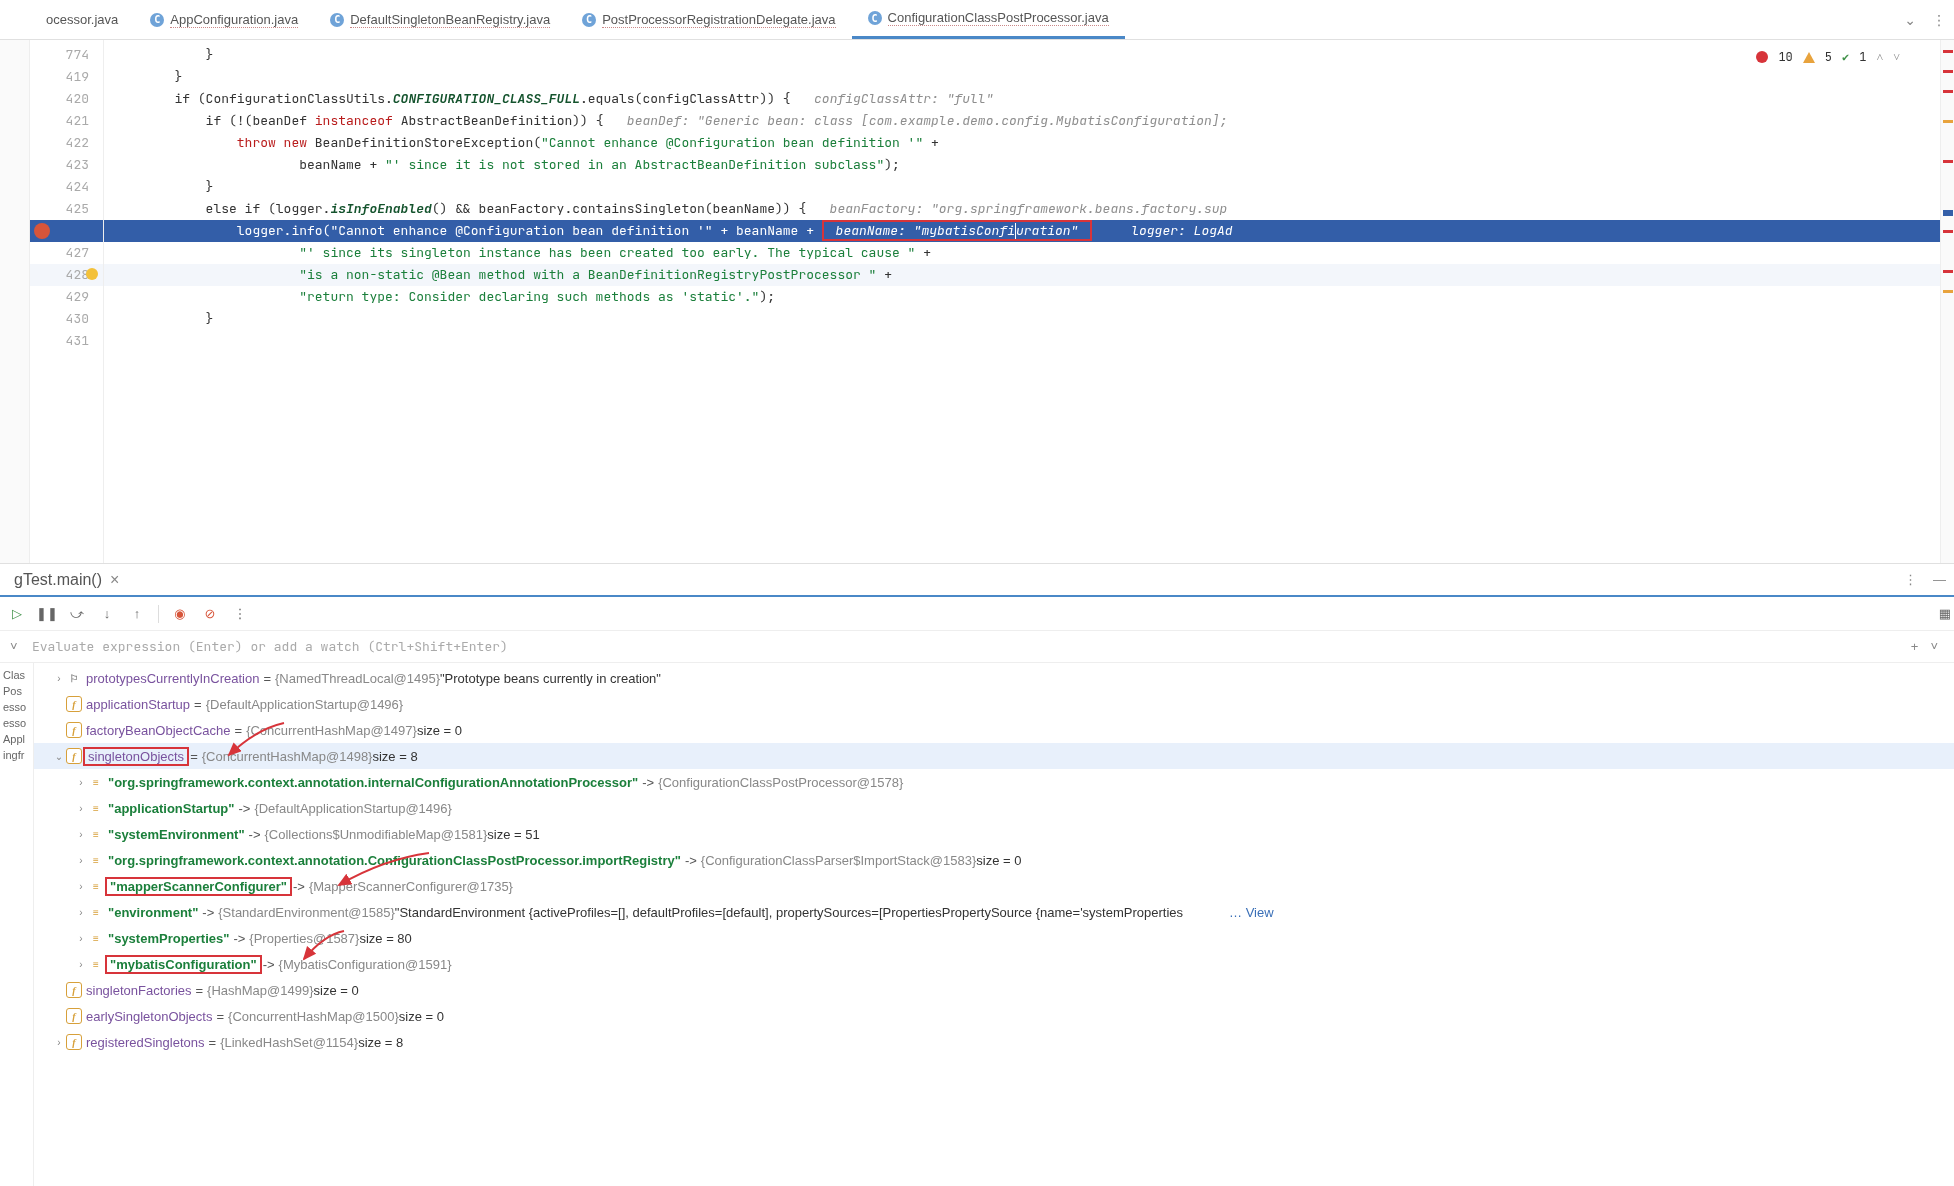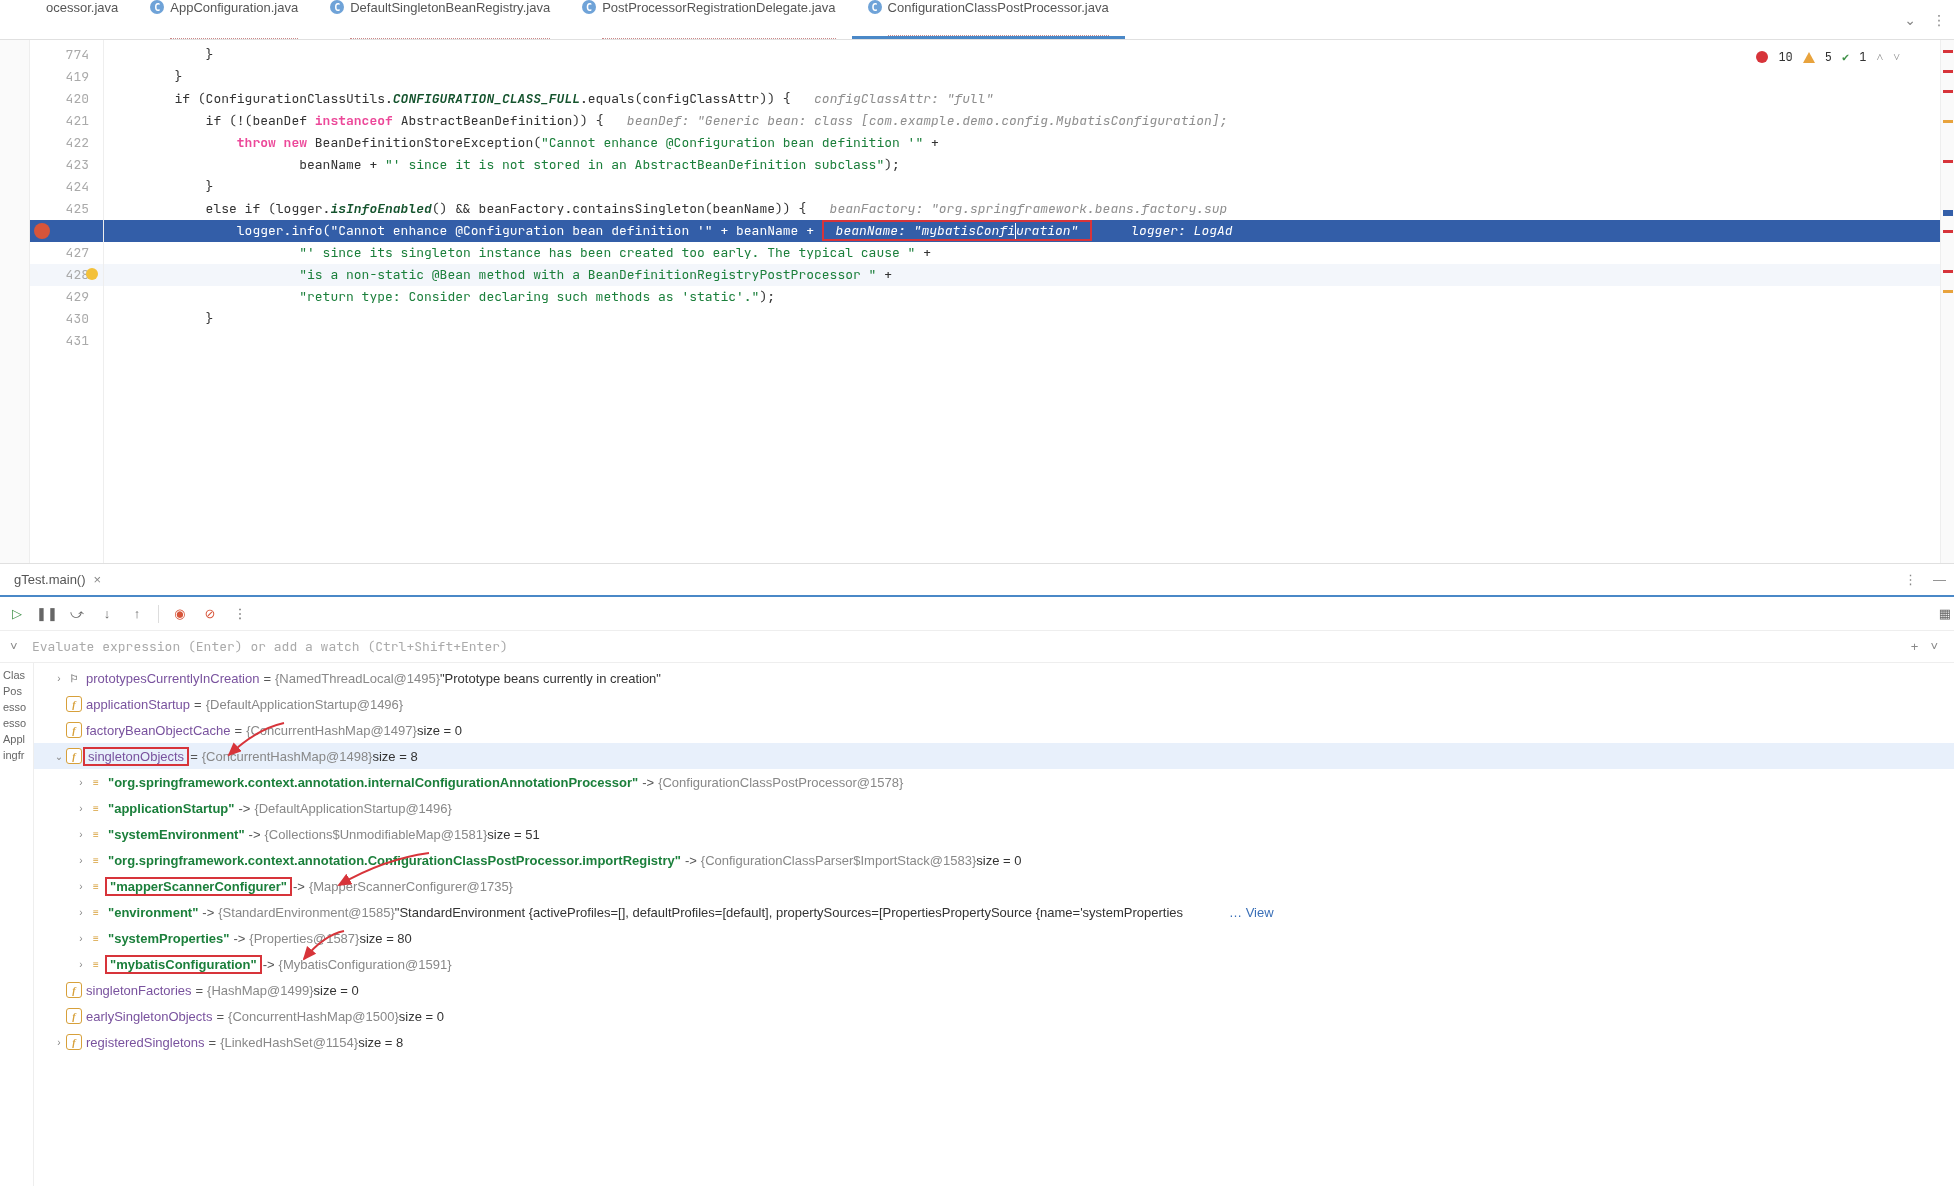--- a/index.html
+++ b/index.html
@@ -1,58 +1,58 @@
 <!DOCTYPE html>
 <html><head>
 <meta charset="utf-8">
 <style>
 * { margin:0; padding:0; box-sizing:border-box; }
 body { font-family:-apple-system,BlinkMacSystemFont,"Segoe UI",sans-serif; font-size:13px; background:#fff; color:#333; overflow:hidden; }
 .root { display:flex; flex-direction:column; height:100vh; width:100vw; }
 
 
 .tabs { display:flex; align-items:center; height:40px; border-bottom:1px solid #e0e0e0; padding-left:30px; gap:0; flex-shrink:0; }
-.tab { display:flex; gap:6px; padding:0 16px; height:100%; cursor:pointer; color:#555; white-space:nowrap; }
+.tab { display:flex; align-items:center; gap:6px; padding:0 16px; height:100%; cursor:pointer; color:#555; white-space:nowrap; }
 .tab.active { border-bottom:3px solid #4a88c7; }
 .tab .cicon { width:14px; height:14px; border-radius:50%; background:#6fa3d8; color:#fff; display:flex; align-items:center; justify-content:center; font-size:10px; font-weight:bold; font-family:monospace; }
 .tab-label { border-bottom:1px dotted #c88; }
 .tabs-spacer { flex:1; }
 .tab-ctrl { padding:0 8px; color:#888; cursor:pointer; font-size:14px; }
 
 
 .editor-wrap { display:flex; flex:1; min-height:0; position:relative; }
 .left-tool { width:30px; background:#fafafa; border-right:1px solid #eee; }
 .gutter { width:74px; background:#fff; text-align:right; color:#aaa; font-family:"JetBrains Mono",Consolas,monospace; font-size:13px; padding-top:4px; border-right:1px solid #eee; user-select:none; }
 .gutter-line { height:22px; line-height:22px; padding-right:14px; position:relative; }
 .gutter-line.hl { background:#f3f6fb; }
 .gutter-line .bp { position:absolute; left:4px; top:3px; width:16px; height:16px; border-radius:50%; background:#d7553a; }
 .gutter-line .bulb { position:absolute; left:56px; top:4px; width:12px; height:12px; border-radius:50%; background:#f3c13a; }
 .code { flex:1; font-family:"JetBrains Mono",Consolas,monospace; font-size:13px; line-height:22px; padding-top:4px; overflow:hidden; position:relative; }
 .code-line { height:22px; white-space:pre; padding-left:8px; }
 .code-line.cur { background:#335ea8; color:#fff; }
 .code-line.cur .s,.code-line.cur .k,.code-line.cur .m,.code-line.cur .c,.code-line.cur .h { color:#fff; }
 .code-line.hl { background:#f3f6fb; }
-.k { color:#ec4899; font-weight:bold; }
+.k { color:#b91c1c; font-weight:normal; }
 .m { color:#14532d; font-style:italic;font-weight:bold; }
 .s { color:#1b7f3b; }
 .h { font-style:italic; color:#8e8e8e; }
 .redbox { border:2px solid #d7343a; padding:0 4px; }
 .cursor { display:inline-block; width:1px; height:16px; background:#fff; vertical-align:middle; }
 .badges { position:absolute; right:40px; top:6px; display:flex; gap:10px; font-size:12px; align-items:center; }
 .badge-dot { width:12px; height:12px; border-radius:50%; display:inline-block; }
 .badge-err { background:#d7343a; }
 .badge-warn { width:0; height:0; border-left:6px solid transparent; border-right:6px solid transparent; border-bottom:11px solid #e8a33d; display:inline-block; }
 .badge-ok { color:#3f9148; font-weight:bold; }
 .nav-updown { color:#888; cursor:pointer; }
 .right-stripe { width:14px; background:#fafafa; border-left:1px solid #eee; position:relative; }
 .stripe-mark { position:absolute; left:2px; width:10px; height:3px; }
 
 
 .run-tabs { display:flex; align-items:center; height:34px; border-top:1px solid #e0e0e0; border-bottom:2px solid #4a88c7; padding-left:4px; flex-shrink:0; }
-.run-tab { padding:0 10px; height:100%; display:flex; align-items:center; gap:4px; font-size:13px; color:#555; }
+.run-tab { padding:0 10px; height:100%; display:flex; align-items:center; gap:4px; font-size:16px; color:#555; }
 .run-tab .x { color:#888; cursor:pointer; padding-left:4px; }
 .run-spacer { flex:1; }
 .run-ctrl { padding:0 8px; color:#888; cursor:pointer; }
 
 
 .dbg-tools { display:flex; align-items:center; height:34px; border-bottom:1px solid #eee; padding-left:8px; gap:12px; flex-shrink:0; }
 .dbg-btn { width:18px; height:18px; display:flex; align-items:center; justify-content:center; cursor:pointer; color:#666; }
 .dbg-btn.green { color:#3f9148; }
 .dbg-btn.red { color:#d7553a; }
 .dbg-sep { width:1px; height:18px; background:#ddd; }

